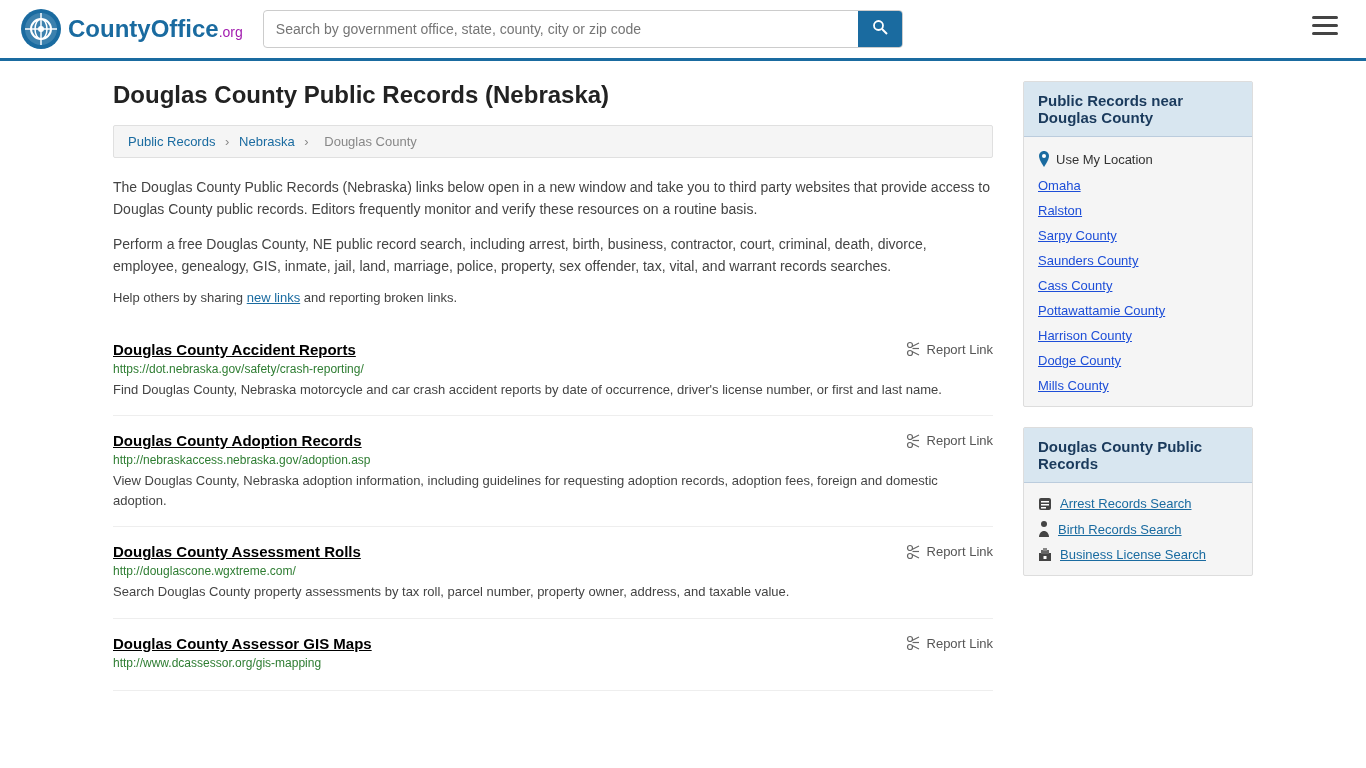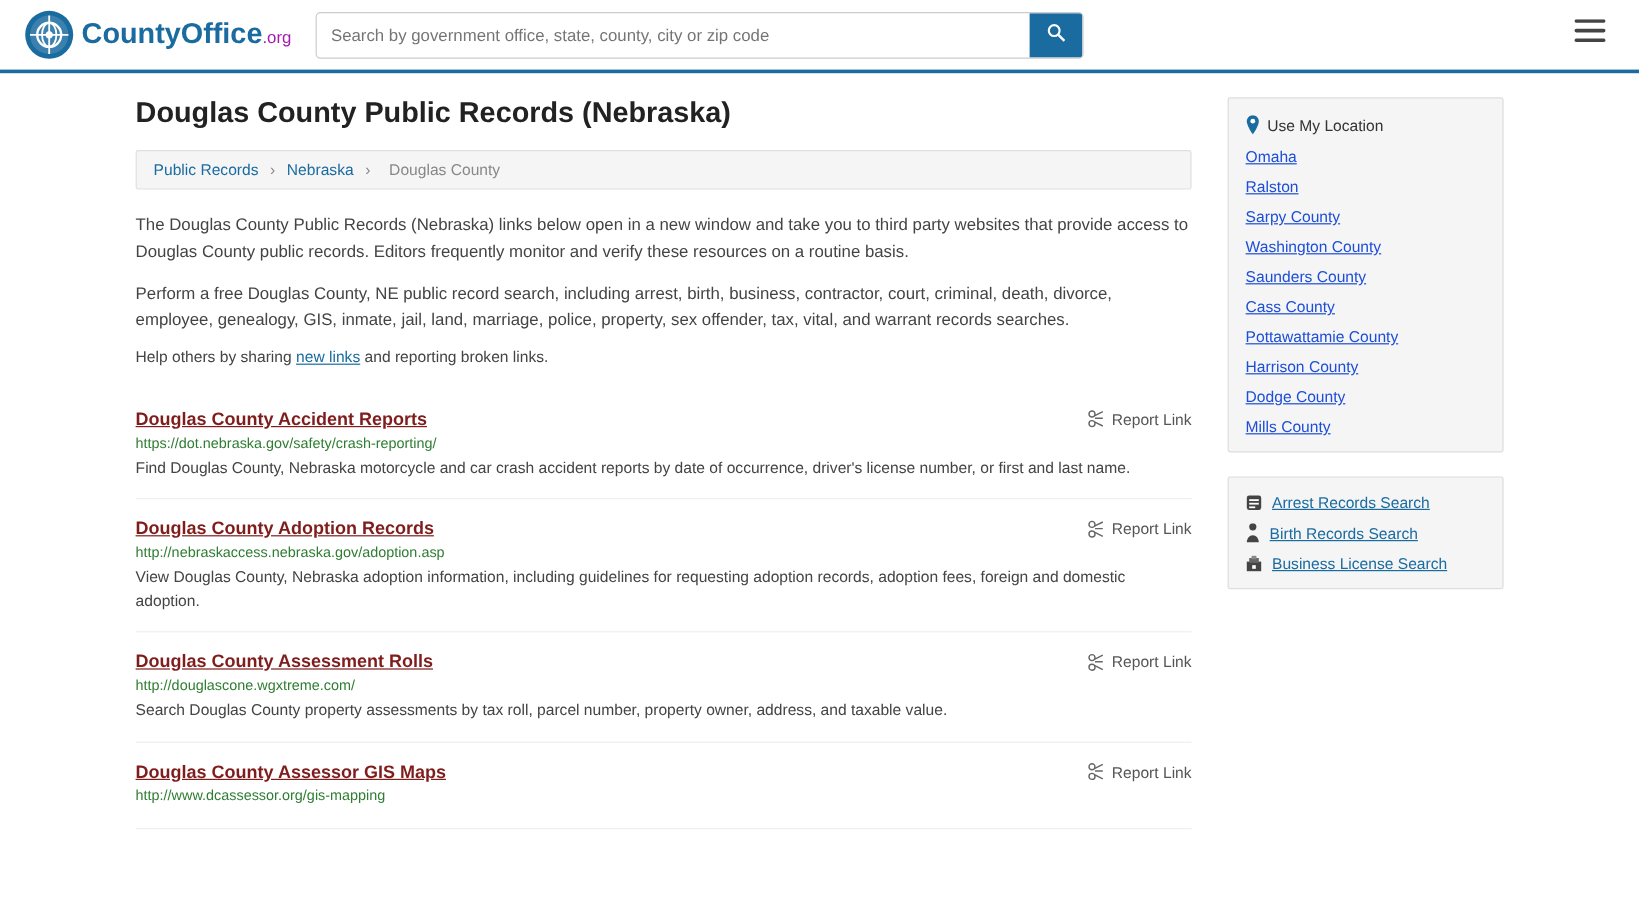--- a/index.html
+++ b/index.html
@@ -129,21 +129,21 @@
     }
     .record-header {
       display: flex;
       align-items: center;
       justify-content: space-between;
       margin-bottom: 4px;
     }
     .record-title {
       font-size: 15px;
       font-weight: bold;
-      color: #7f1d1d;
+      color: #000000;
       text-decoration: underline;
       cursor: pointer;
     }
     .report-link-btn {
       display: flex;
       align-items: center;
       gap: 5px;
       font-size: 13px;
       color: #555;
       cursor: pointer;
@@ -345,44 +345,49 @@
         </div>
         <div class="record-url">http://www.dcassessor.org/gis-mapping</div>
       </div>
 
     </div>
   </div>
 
   <aside class="sidebar">
 
     <div class="sidebar-section">
+      <div class="sidebar-section-header">
+        <span>Public Records near Douglas County</span>
+      </div>
       <div class="sidebar-section-body">
 
         <div class="sidebar-item-location">
           <svg width="12" height="16" viewBox="0 0 12 16">
             <path d="M6 0C3.2 0 1 2.2 1 5c0 4 5 11 5 11s5-7 5-11c0-2.8-2.2-5-5-5z" fill="#1a6ba0"></path>
             <circle cx="6" cy="5" r="2" fill="#fff"></circle>
           </svg>
           <a>Use My Location</a>
         </div>
 
         <div class="sidebar-item"><a>Omaha</a></div>
         <div class="sidebar-item"><a>Ralston</a></div>
         <div class="sidebar-item"><a>Sarpy County</a></div>
-        <div class="sidebar-item"><a>Washington County</a></div>
         <div class="sidebar-item"><a>Saunders County</a></div>
         <div class="sidebar-item"><a>Cass County</a></div>
         <div class="sidebar-item"><a>Pottawattamie County</a></div>
         <div class="sidebar-item"><a>Harrison County</a></div>
         <div class="sidebar-item"><a>Dodge County</a></div>
         <div class="sidebar-item"><a>Mills County</a></div>
       </div>
     </div>
 
     <div class="sidebar-section">
+      <div class="sidebar-section-header">
+        <span>Douglas County Public Records</span>
+      </div>
       <div class="sidebar-section-body">
 
         <div class="sidebar-record-item">
           <svg width="14" height="14" viewBox="0 0 14 14">
             <rect x="1" y="1" width="12" height="12" rx="2" fill="#444"></rect>
             <rect x="3" y="4" width="8" height="1.5" fill="#fff"></rect>
             <rect x="3" y="7" width="8" height="1.5" fill="#fff"></rect>
             <rect x="3" y="10" width="5" height="1.5" fill="#fff"></rect>
           </svg>
           <a>Arrest Records Search</a>

